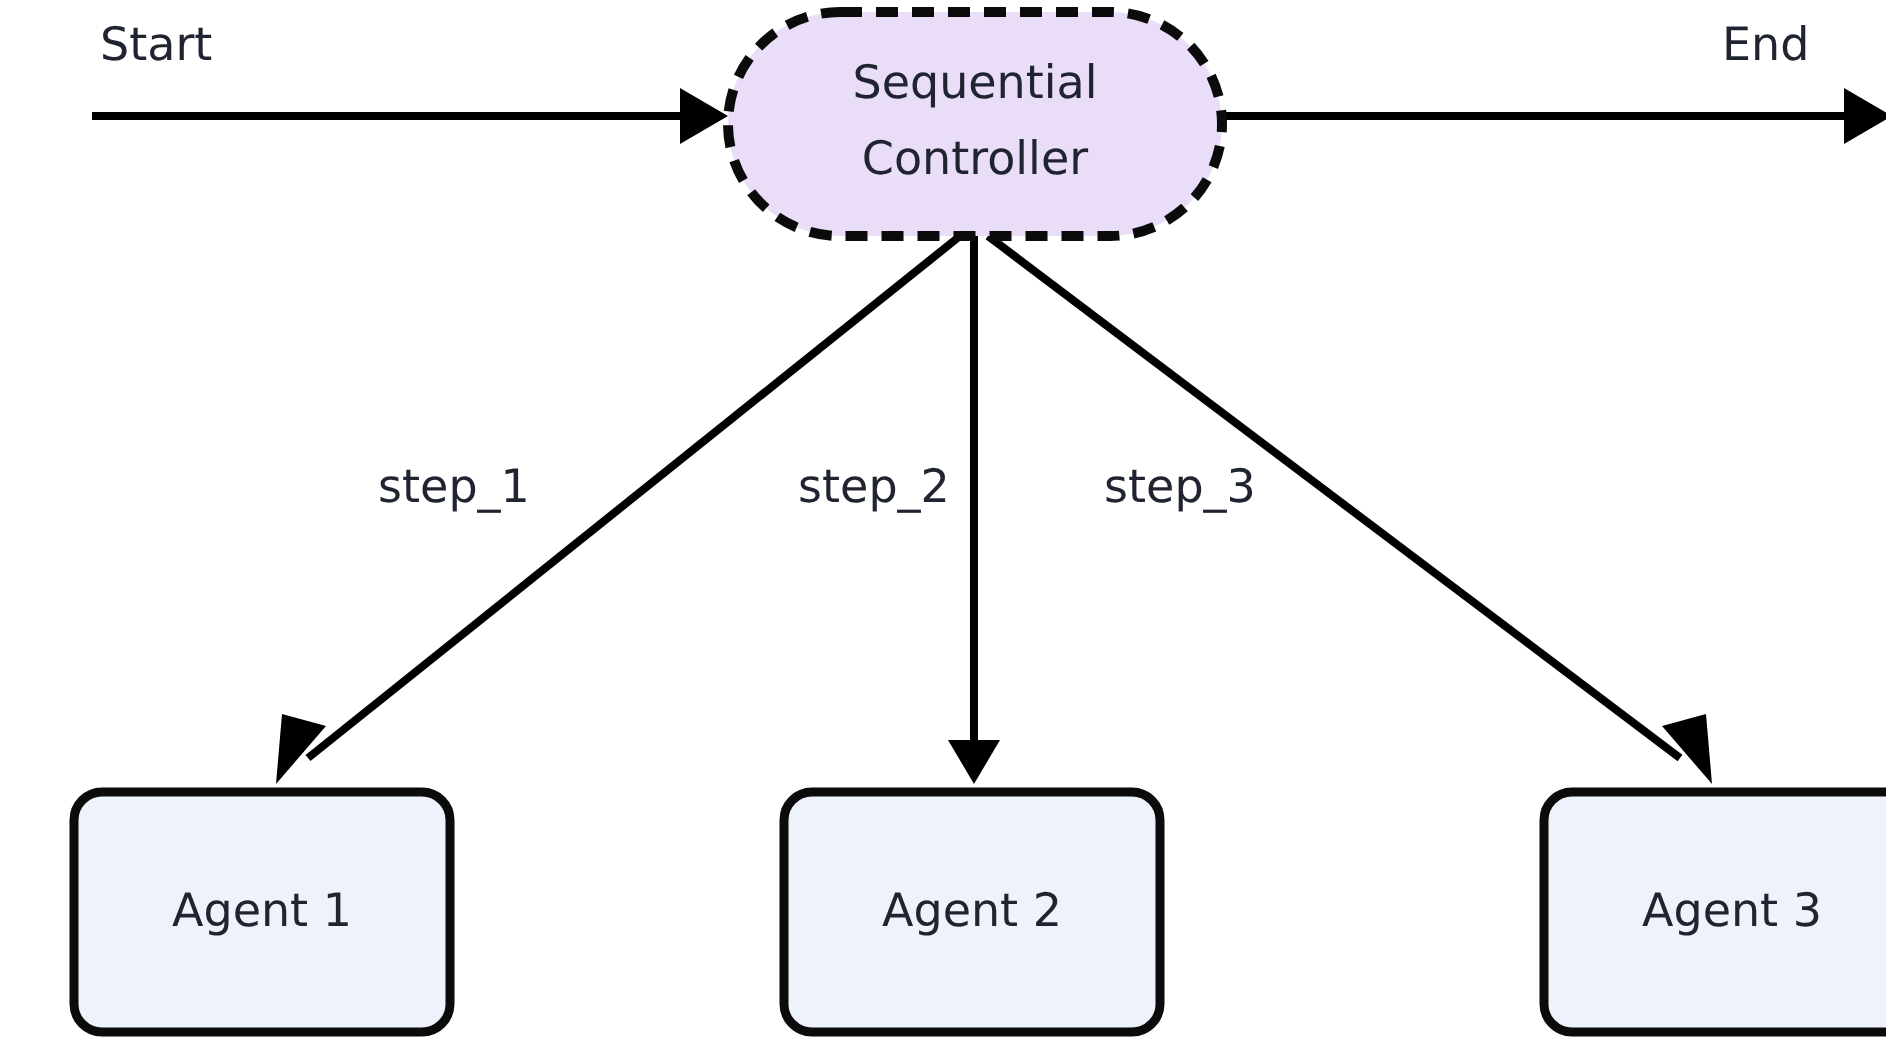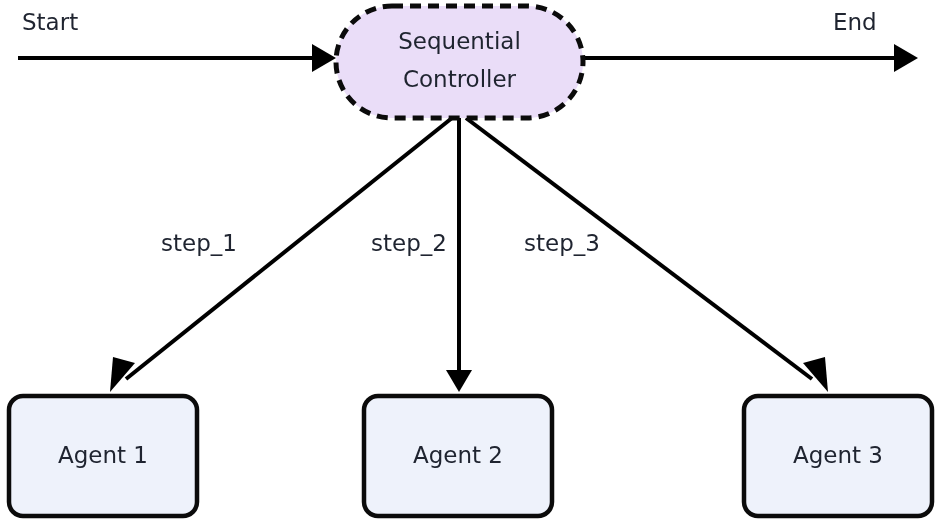--- a/index.html
+++ b/index.html
@@ -11,20 +11,21 @@
     width: 943px;
     height: 520px;
     overflow: hidden;
     font-family: "DejaVu Sans", "Liberation Sans", sans-serif;
   }
   #diagram-root {
     position: relative;
     width: 815px;
     height: 520px;
     background: #ffffff;
+    margin-left: 28px;
   }
   #diagram-svg {
     position: absolute;
     left: 0;
     top: 0;
     width: 943px;
     height: 520px;
   }
   .node-label {
     font-size: 23px;

